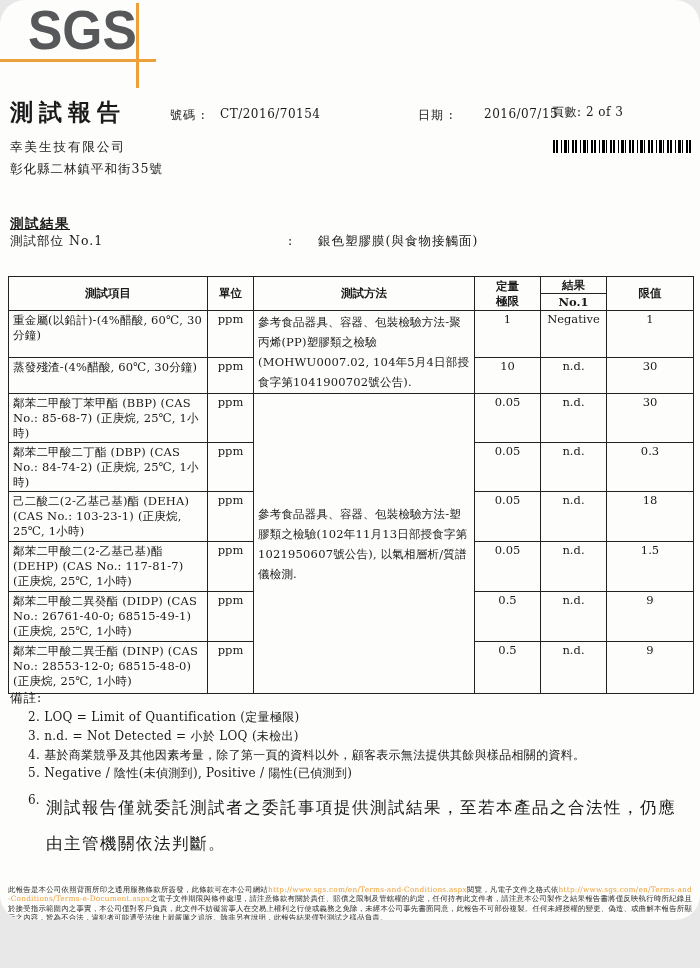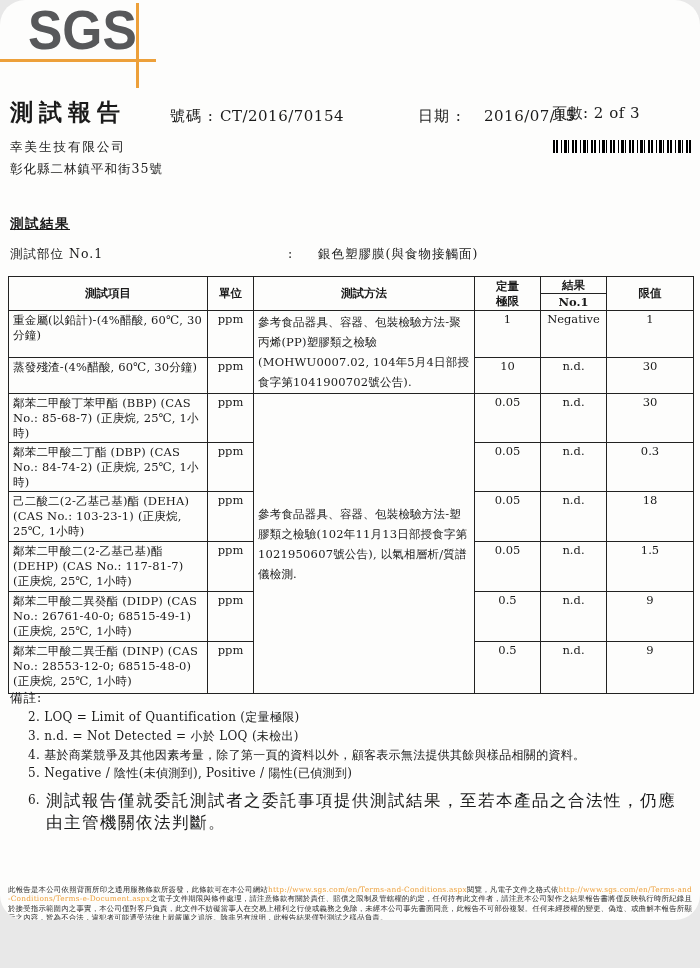--- a/index.html
+++ b/index.html
@@ -12,61 +12,61 @@
     position:absolute;left:28px;top:2px;
     font-family:"Liberation Sans","DejaVu Sans",sans-serif;
     font-weight:bold;font-size:56px;line-height:56px;color:#57585a;
     letter-spacing:0px;transform:scaleX(.92);transform-origin:left top;
   }
   .logo-hline{position:absolute;left:0;top:59px;width:156px;height:3px;background:#eda03a;}
   .logo-vline{position:absolute;left:136px;top:3px;width:3px;height:85px;background:#eda03a;}
   
   .title-row{position:absolute;left:0;top:97px;width:100%;height:34px;}
   .report-title{position:absolute;left:10px;top:0;font-size:23px;font-weight:bold;letter-spacing:6px;}
-  .meta{position:absolute;top:10px;font-size:15px;letter-spacing:1px;}
+  .meta{position:absolute;top:10px;font-size:12px;letter-spacing:1px;}
   .m-numlabel{left:170px;}
   .m-numvalue{left:220px;letter-spacing:.5px;}
   .m-datelabel{left:418px;}
   .m-datevalue{left:484px;letter-spacing:.5px;}
   .m-pages{left:552px;top:7px;letter-spacing:.5px;}
   
   .client-name{position:absolute;left:10px;top:139px;font-size:12.5px;letter-spacing:2px;}
   .client-address{position:absolute;left:10px;top:161px;font-size:12.5px;letter-spacing:1px;}
   .barcode{
     position:absolute;left:553px;top:140px;width:138px;height:13px;
     background:repeating-linear-gradient(90deg,
       #000 0 2px,#fff 2px 3px,#000 3px 5px,#fff 5px 8px,
       #000 8px 9px,#fff 9px 11px,#000 11px 14px,#fff 14px 15px,
       #000 15px 16px,#fff 16px 19px);
   }
   
   .results-heading{position:absolute;left:10px;top:215px;font-size:13.5px;font-weight:bold;
     text-decoration:underline;letter-spacing:1.5px;}
-  .sample-row{position:absolute;left:10px;top:246px;font-size:12.5px;display:flex;}
+  .sample-row{position:absolute;left:10px;top:233px;font-size:12.5px;display:flex;}
   .sample-label{width:278px;letter-spacing:1px;}
   .sample-colon{width:30px;}
   .sample-value{letter-spacing:1px;}
   
   table.rtable{
     position:absolute;left:8px;top:276px;width:685px;
     border-collapse:collapse;table-layout:fixed;font-size:11.5px;
   }
   .rtable th,.rtable td{border:1.6px solid #222;padding:1px 4px;line-height:15px;
     font-weight:normal;vertical-align:top;overflow:hidden;}
   .rtable th{font-weight:bold;text-align:center;vertical-align:middle;padding:0 2px;}
   .rtable td.c{text-align:center;margin-top:16px;}
   .rtable td.item{letter-spacing:.2px;padding-top:2px;}
   .rtable td.method{line-height:20px;letter-spacing:.2px;}
   .rtable td.method.mid{vertical-align:middle;}
   
   .notes-heading{position:absolute;left:10px;top:690px;font-size:12.5px;font-weight:normal;letter-spacing:1px;}
   .notes-list{position:absolute;left:28px;top:708px;font-size:12px;line-height:18.8px;letter-spacing:.3px;}
   .note6{position:absolute;left:28px;top:790px;width:648px;display:flex;}
   .note6 .num{font-size:12px;width:18px;flex:none;padding-top:3px;}
-  .note6 .txt{font-size:16.5px;line-height:22px;letter-spacing:1.5px;}
+  .note6 .txt{font-size:16.5px;line-height:36px;letter-spacing:1.5px;}
   
   .disclaimer{position:absolute;left:8px;top:885px;width:684px;font-size:7.4px;
     line-height:9.4px;text-align:justify;color:#2b2b2b;letter-spacing:.2px;}
   .olink{color:#eda03a;text-decoration:none;word-break:break-all;}
   .footer-company{position:absolute;left:94px;top:939px;white-space:nowrap;color:#eda03a;}
   .footer-company .en{font-family:"Liberation Sans","DejaVu Sans",sans-serif;font-size:12px;margin-left:45px;}
   .footer-company .zh{font-size:11px;letter-spacing:2px;}
   .footer-divider{position:absolute;left:287px;top:933px;width:2px;height:25px;background:#eda03a;}
   .footer-address{position:absolute;left:294px;top:934px;width:350px;font-size:6.4px;
     line-height:8px;color:#555;font-family:"Liberation Sans","DejaVu Sans",sans-serif;}

